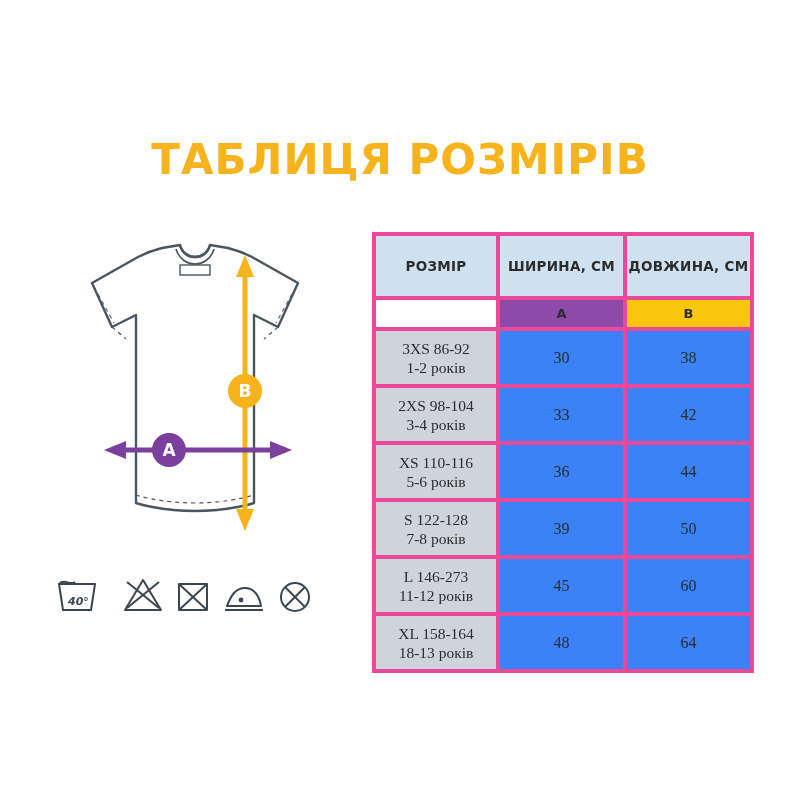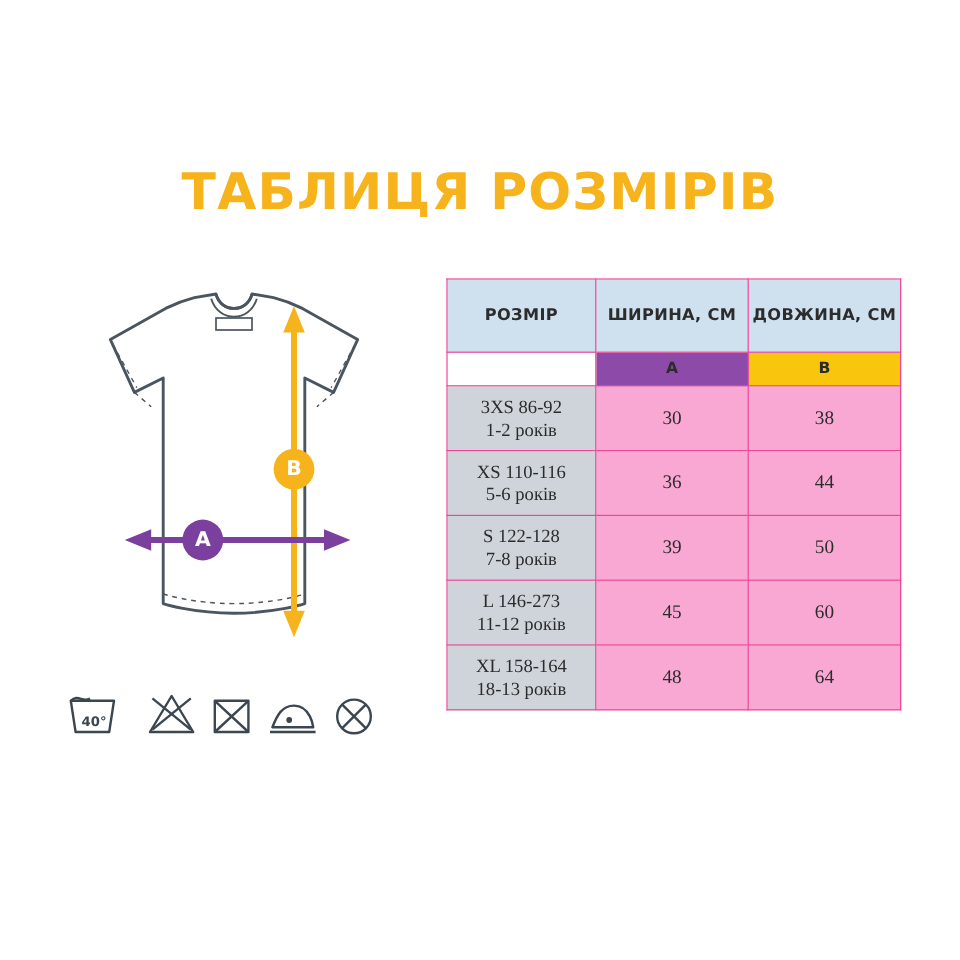--- a/index.html
+++ b/index.html
@@ -70,33 +70,34 @@
     background: #f6b31c;
   }
 
   
   #care-icons {
     position: absolute;
     left: 55px;
     top: 572px;
     width: 260px;
     height: 46px;
+    font-style: italic;
   }
 
   
   #size-table {
     position: absolute;
     left: 372px;
     top: 232px;
     width: 378px;
     border-collapse: collapse;
     table-layout: fixed;
   }
   #size-table td, #size-table th {
-    border: 1px solid #ec4899;
+    border: 4px solid #ec4899;
     text-align: center;
     vertical-align: middle;
     color: #2c2c2c;
     margin-left: 11px;
   }
   thead th {
     background: #cfe0ef;
     font-family: "DejaVu Sans", sans-serif;
     font-weight: bold;
     font-size: 13.5px;
@@ -118,21 +119,21 @@
     height: 49px;
     font-size: 16px;
   }
   td.size-cell {
     background: #cfd4da;
     font-size: 15.5px;
     line-height: 19px;
     padding: 2px 20px;
   }
   td.val-cell {
-    background: #f9a8d4;
+    background: #3b82f6;
   }
 </style>
 </head>
 <body>
 
 <div id="page">
 
   <div id="title">ТАБЛИЦЯ РОЗМІРІВ</div>
 
   <div id="shirt-area">
@@ -232,20 +233,28 @@
       <tr>
         <td class="size-cell">
           <div>3XS 86-92</div>
           <div>1-2 років</div>
         </td>
         <td class="val-cell">30</td>
         <td class="val-cell">38</td>
       </tr>
       <tr>
         <td class="size-cell">
+          <div>2XS 98-104</div>
+          <div>3-4 років</div>
+        </td>
+        <td class="val-cell">33</td>
+        <td class="val-cell">42</td>
+      </tr>
+      <tr>
+        <td class="size-cell">
           <div>XS 110-116</div>
           <div>5-6 років</div>
         </td>
         <td class="val-cell">36</td>
         <td class="val-cell">44</td>
       </tr>
       <tr>
         <td class="size-cell">
           <div>S 122-128</div>
           <div>7-8 років</div>

